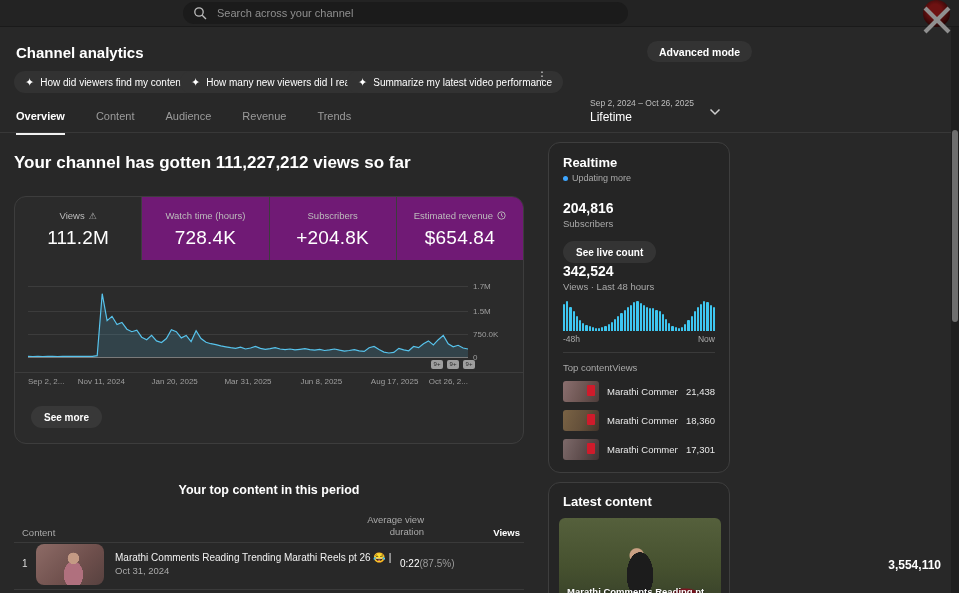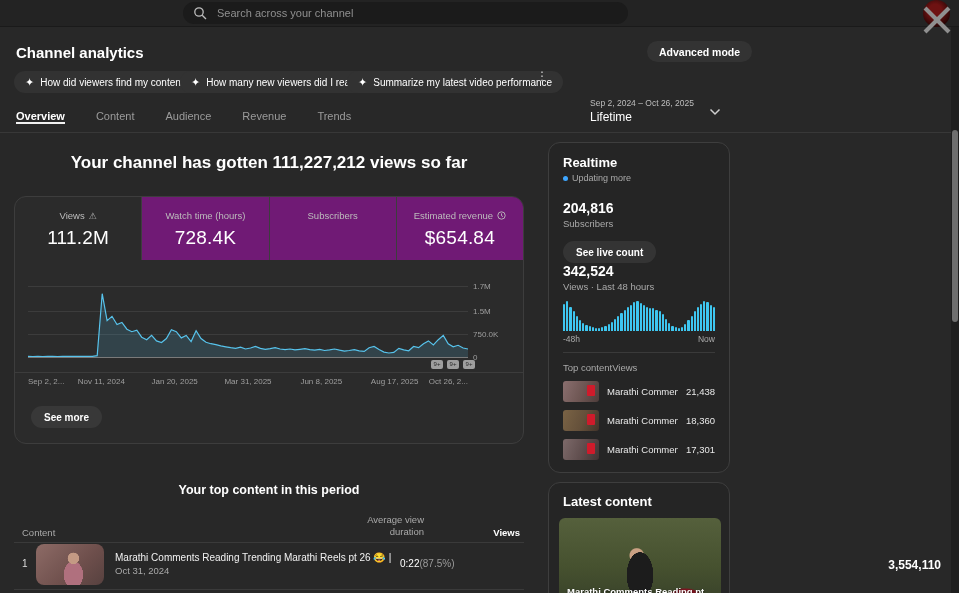--- a/index.html
+++ b/index.html
@@ -24,29 +24,29 @@
   .page-title{position:absolute;left:16px;top:44px;font-size:15px;font-weight:bold;color:#fff}
   .adv-btn{position:absolute;left:647px;top:41px;height:21px;padding:0 12px;border-radius:11px;background:#333;
            color:#fff;font-size:10.5px;display:flex;align-items:center;font-weight:bold}
   .chip{position:absolute;top:71px;height:22px;border-radius:11px;background:#323232;color:#fff;font-size:10px;
         display:flex;align-items:center;gap:6px;padding:0 11px;box-sizing:border-box;white-space:nowrap}
   .chip .spark{color:#fff;font-size:11px}
   .chip1{left:14px}.chip2{left:180px}.chip3{left:347px}
   .kebab{position:absolute;left:536px;top:73px;color:#cfcfcf;font-size:12px;letter-spacing:0;line-height:6px;width:12px;text-align:center}
   
   .tabs{position:absolute;left:16px;top:110px;display:flex;gap:31px;font-size:11px}
-  .tab{color:#9b9b9b;cursor:pointer}
+  .tab{color:#9b9b9b;padding-bottom:11px;cursor:pointer}
   .tab.active{color:#fff;font-weight:bold;border-bottom:2px solid #f1f1f1}
   .tabs-divider{position:absolute;left:0;top:132px;width:959px;height:1px;background:#383838}
   .date-block{position:absolute;left:590px;top:98px;cursor:pointer}
   .date-range{font-size:8.5px;color:#bdbdbd}
   .date-preset{font-size:12px;color:#fff;margin-top:2px}
   .date-chevron{position:absolute;left:119px;top:10px}
   
-  .headline{position:absolute;left:14px;top:153px;width:510px;text-align:center;font-size:17px;font-weight:bold;color:#fff}
+  .headline{position:absolute;left:14px;top:153px;width:510px;font-size:17px;font-weight:bold;color:#fff}
   .chart-card{position:absolute;left:14px;top:196px;width:510px;height:248px;background:#2b2b2b;border:1px solid #3d3d3d;
               border-radius:12px;box-sizing:border-box;overflow:hidden}
   .metric-row{display:flex;height:63px}
   .metric{flex:1;text-align:center;padding-top:13px;box-sizing:border-box;cursor:pointer}
   .metric + .metric{border-left:1px solid #3d3d3d}
   .metric.dim{background:#701a75}
   .metric-label{font-size:9.5px;color:#bdbdbd;display:flex;justify-content:center;align-items:center;gap:4px}
   .metric-value{font-size:19px;color:#fff;margin-top:6px;letter-spacing:.2px}
   .warn-ic{font-size:9px;color:#bdbdbd}
   .plot{position:absolute;left:13px;top:89px;width:440px;height:71px}
@@ -211,20 +211,21 @@
     <div class="metric dim">
       <div class="metric-label">
           <span>Watch time (hours)</span>
         </div>
       <div class="metric-value">728.4K</div>
     </div>
     <div class="metric dim">
       <div class="metric-label">
           <span>Subscribers</span>
         </div>
+      <div class="metric-value">+204.8K</div>
     </div>
     <div class="metric dim">
       <div class="metric-label">
           <span>Estimated revenue</span>
         <svg width="9" height="9" viewBox="0 0 9 9">
             <circle cx="4.5" cy="4.5" r="3.7" fill="none" stroke="#bdbdbd" stroke-width="0.9"></circle>
             <polyline points="4.5,2.4 4.5,4.7 6,5.6" fill="none" stroke="#bdbdbd" stroke-width="0.9"></polyline>
           </svg>
       </div>
       <div class="metric-value">$654.84</div>

